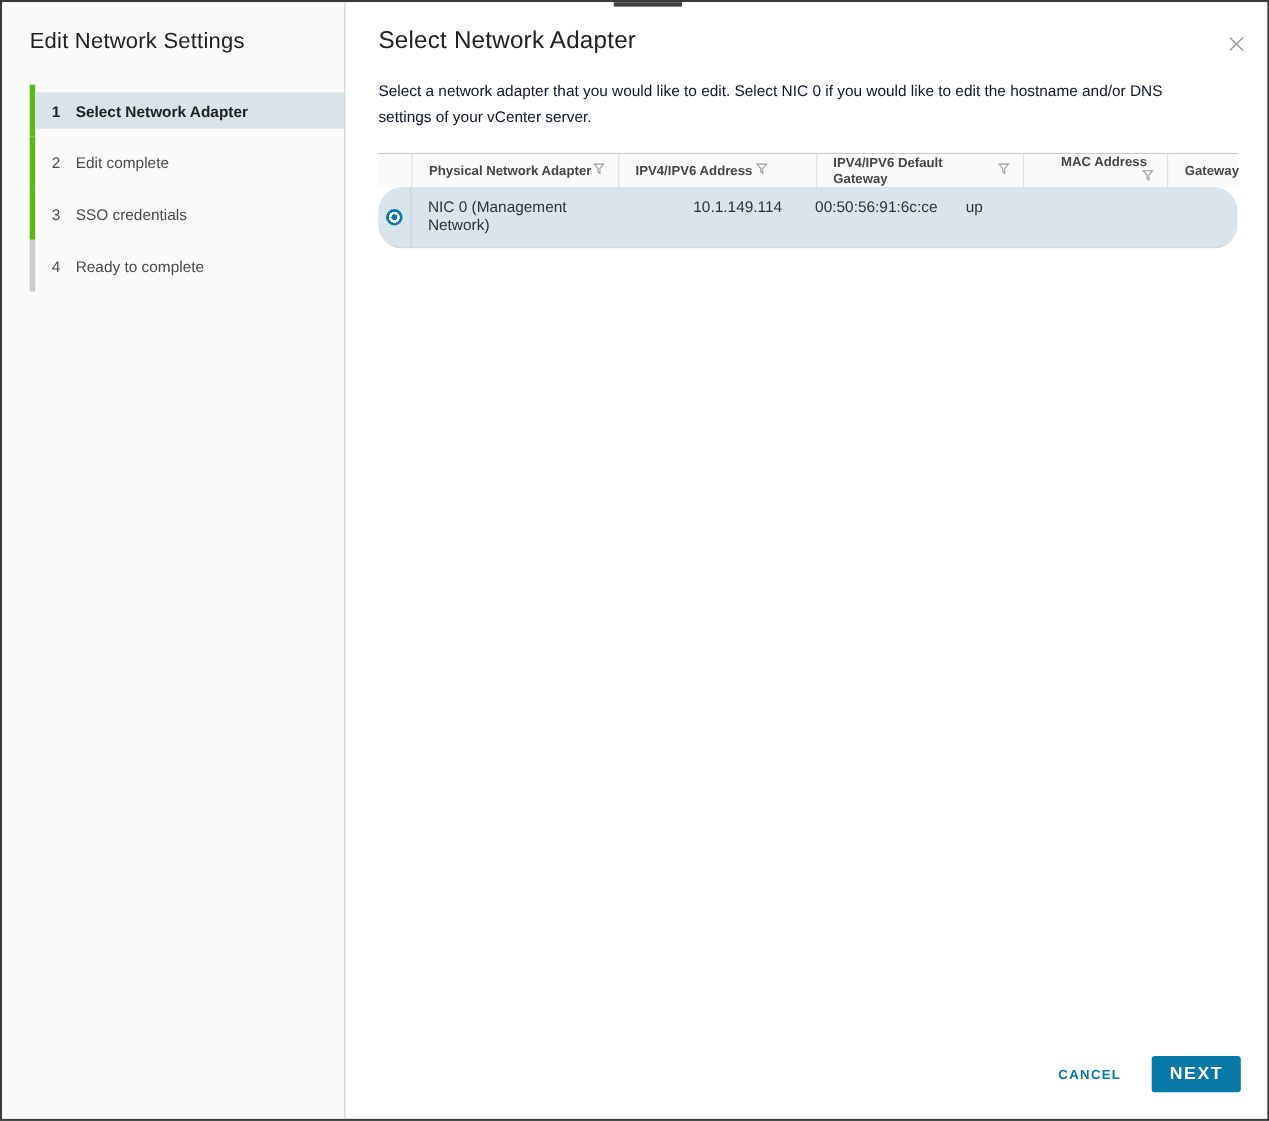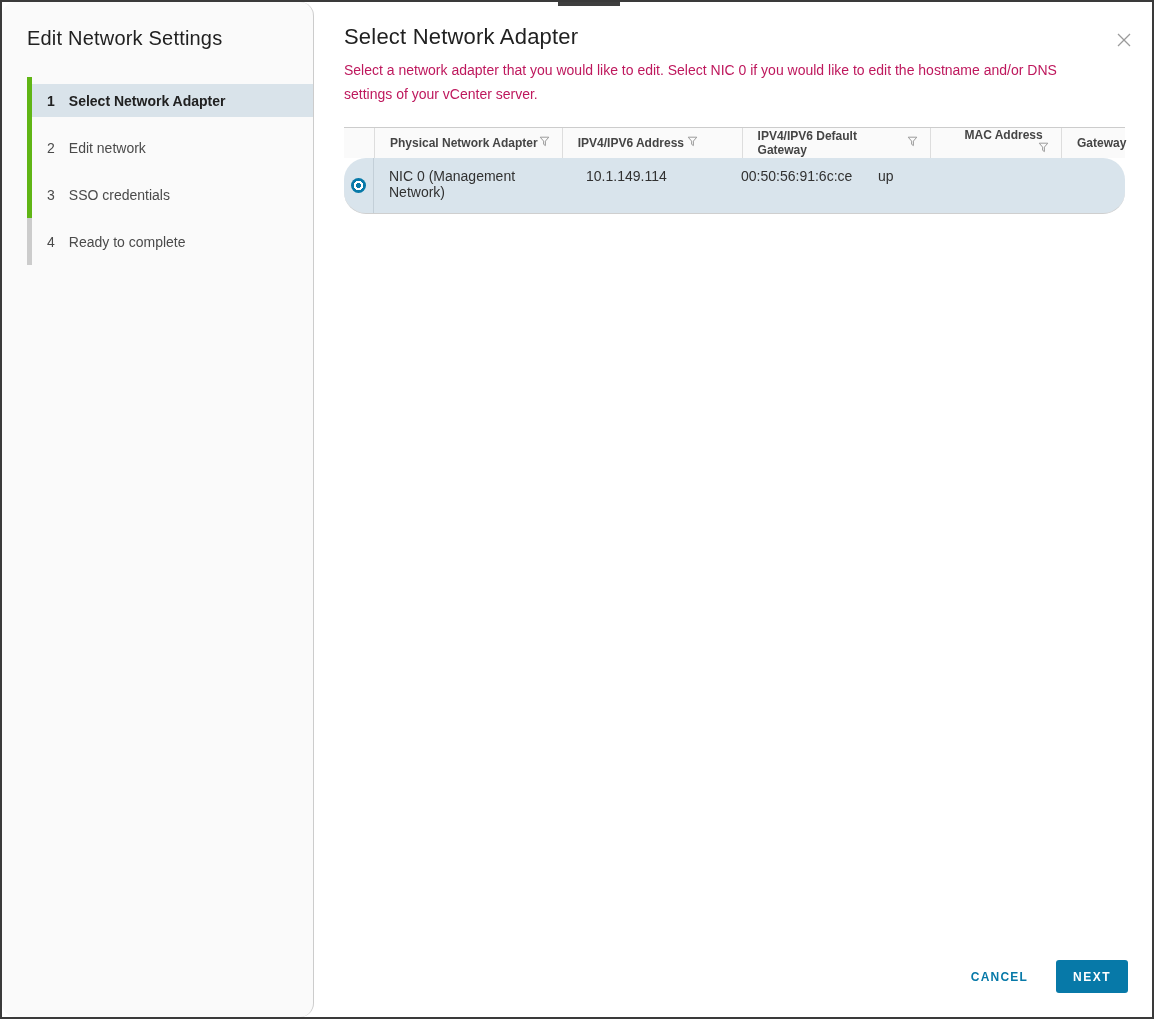--- a/index.html
+++ b/index.html
@@ -15,21 +15,20 @@
   .top-artifact {
     position: absolute; left: 556px; top: 0; width: 62px; height: 4px;
     background: #3f3f3f; z-index: 10;
   }
   
   .sidebar {
     position: absolute; left: 0; top: 0; bottom: 0; width: 312px;
     background: var(--sidebar-bg, #fafafa);
     border-right: 1px solid #cccccc;
     padding: 25px 0 4px 25px;
-    border-radius: 14px;
   }
   .sidebar-title {
     font-size: 20px; font-weight: 400; color: #212121; letter-spacing: 0.2px;
   }
   .steps { margin-top: 27px; }
   .step { display: flex; align-items: stretch; height: 47px; }
   .step-bar { width: 5px; background: var(--wizard-green, #60b515); flex: none; }
   .step.future .step-bar { background: #cccccc; }
   .step-body {
     flex: 1; display: flex; align-items: center; gap: 14px;
@@ -44,21 +43,21 @@
   
   .main {
     position: absolute; left: 313px; top: 0; right: 0; bottom: 0;
     background: #ffffff; padding: 22px 28px 0 29px;
   }
   .main-title { font-size: 22px; font-weight: 400; color: #212121; letter-spacing: 0.2px; }
   .close-btn {
     position: absolute; top: 26px; right: 16px; width: 24px; height: 24px;
     cursor: pointer; display: flex; align-items: center; justify-content: center;
   }
-  .description { margin-top: 8px; font-size: 14px; line-height: 24px; color: #be185d; }
+  .description { margin-top: 20px; font-size: 14px; line-height: 24px; color: #0f172a; }
   .description span { display: block; }
   
   .grid { margin-top: 21px; width: 781px; border-top: 1px solid #cccccc; }
   .grid-header { display: flex; height: 30px; background: #fafafa; }
   .gh-cell {
     display: flex; align-items: center; padding-left: 15px;
     font-size: 12px; font-weight: 700; color: #454545;
     border-left: 1px solid #dddddd;
   }
   .gh-cell.first { border-left: none; }
@@ -77,39 +76,39 @@
     border-right: 1px solid #c3cfd8;
   }
   .radio {
     width: 15px; height: 15px; border-radius: 50%;
     background: radial-gradient(circle,
       var(--accent, #0779a8) 0 2.6px,
       #ffffff 2.7px 4.9px,
       var(--accent, #0779a8) 5px 100%);
   }
   .col-adapter { width: 197px; }
-  .col-ip      { width: 155px; }
+  .col-ip      { width: 155px; text-align: right; }
   .col-gateway { width: 198px; margin-left: 32px; }
   .col-mac     { width: 137px; flex-direction: column; }
   .col-status  { width: 64px;  }
   
   .footer {
     position: absolute; right: 24px; bottom: 24px;
     display: flex; align-items: center; gap: 28px;
   }
   .cancel-link {
     font-size: 12px; font-weight: 700; letter-spacing: 1.2px;
     color: var(--accent, #0779a8); cursor: pointer; background: none; border: none;
     font-family: inherit;
   }
   .next-button {
     min-width: 72px; height: 33px; padding: 0 16px;
     background: var(--accent, #0779a8); color: #ffffff;
     border: none; border-radius: 3px;
-    font-size: 12px; font-weight: 700; letter-spacing: 1.5px;
+    font-size: 16px; font-weight: 700; letter-spacing: 1.5px;
     cursor: pointer; font-family: inherit;
   }
 </style>
 </head>
 <body>
 
 <div class="top-artifact"></div>
 
 <div class="sidebar">
   <div class="sidebar-title">Edit Network Settings</div>
@@ -120,21 +119,21 @@
       <div class="step-body">
         <span class="step-number">1</span>
         <span class="step-label">Select Network Adapter</span>
       </div>
     </div>
 
     <div class="step">
       <div class="step-bar"></div>
       <div class="step-body">
         <span class="step-number">2</span>
-        <span class="step-label">Edit network</span>
+        <span class="step-label">Edit complete</span>
       </div>
     </div>
 
     <div class="step">
       <div class="step-bar"></div>
       <div class="step-body">
         <span class="step-number">3</span>
         <span class="step-label">SSO credentials</span>
       </div>
     </div>

